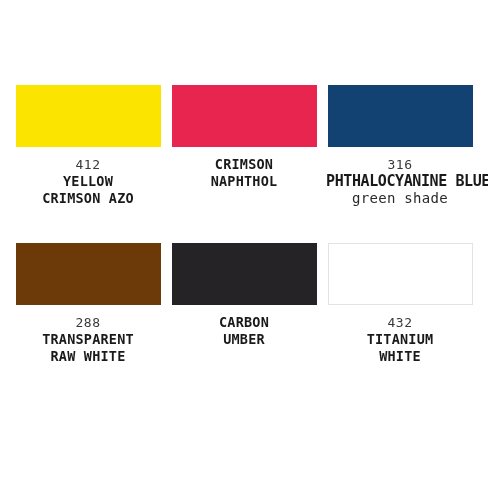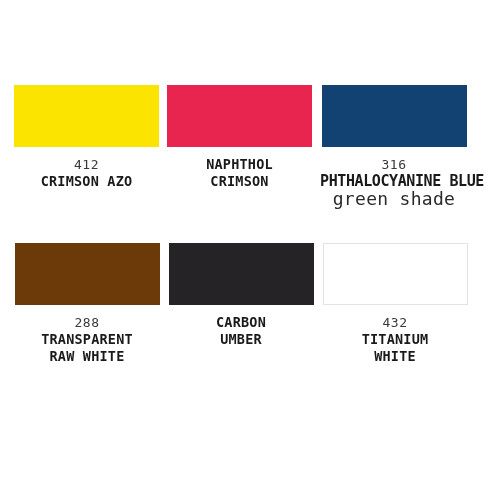--- a/index.html
+++ b/index.html
@@ -11,21 +11,21 @@
     height: 488px;
     background: #ffffff;
     font-family: "DejaVu Sans Mono", "Liberation Mono", monospace;
     overflow: hidden;
   }
 
   .swatch-sheet {
     width: 488px;
     height: 365px;
     box-sizing: border-box;
-    padding: 85px 16px 0 10px;
+    padding: 85px 10px 0 10px;
     display: flex;
     flex-direction: column;
     background: #ffffff;
   }
 
   .swatch-row {
     display: flex;
     flex-direction: row;
     justify-content: flex-start;
     align-items: flex-start;
@@ -78,50 +78,51 @@
     white-space: nowrap;
   }
 
   .swatch-name-line.tight {
     letter-spacing: -0.4px;
     font-size: 15px;
   }
 
   .swatch-modifier {
     display: block;
-    font-size: 18px;
+    font-size: 14px;
     font-weight: 400;
     letter-spacing: 0.3px;
     color: #2a2a2a;
   }
 
   .row-gap {
     height: 70px;
   }
 </style>
 </head>
 <body>
 
 <div class="swatch-sheet">
 
   <div class="swatch-row swatch-row-top">
 
     <div class="swatch-cell">
       <div class="swatch-chip" style="background:#FBE400;"></div>
       <div class="swatch-caption">
         <span class="swatch-code">412</span>
+        <span class="swatch-name-line">YELLOW</span>
         <span class="swatch-name-line">CRIMSON AZO</span>
       </div>
     </div>
 
     <div class="swatch-cell">
       <div class="swatch-chip" style="background:#E8254F;"></div>
       <div class="swatch-caption">
+        <span class="swatch-name-line">CRIMSON</span>
         <span class="swatch-name-line">NAPHTHOL</span>
-        <span class="swatch-name-line">CRIMSON</span>
       </div>
     </div>
 
     <div class="swatch-cell">
       <div class="swatch-chip" style="background:#114272;"></div>
       <div class="swatch-caption">
         <span class="swatch-code">316</span>
         <span class="swatch-name-line tight">PHTHALOCYANINE BLUE</span>
         <span class="swatch-modifier">green shade</span>
       </div>

